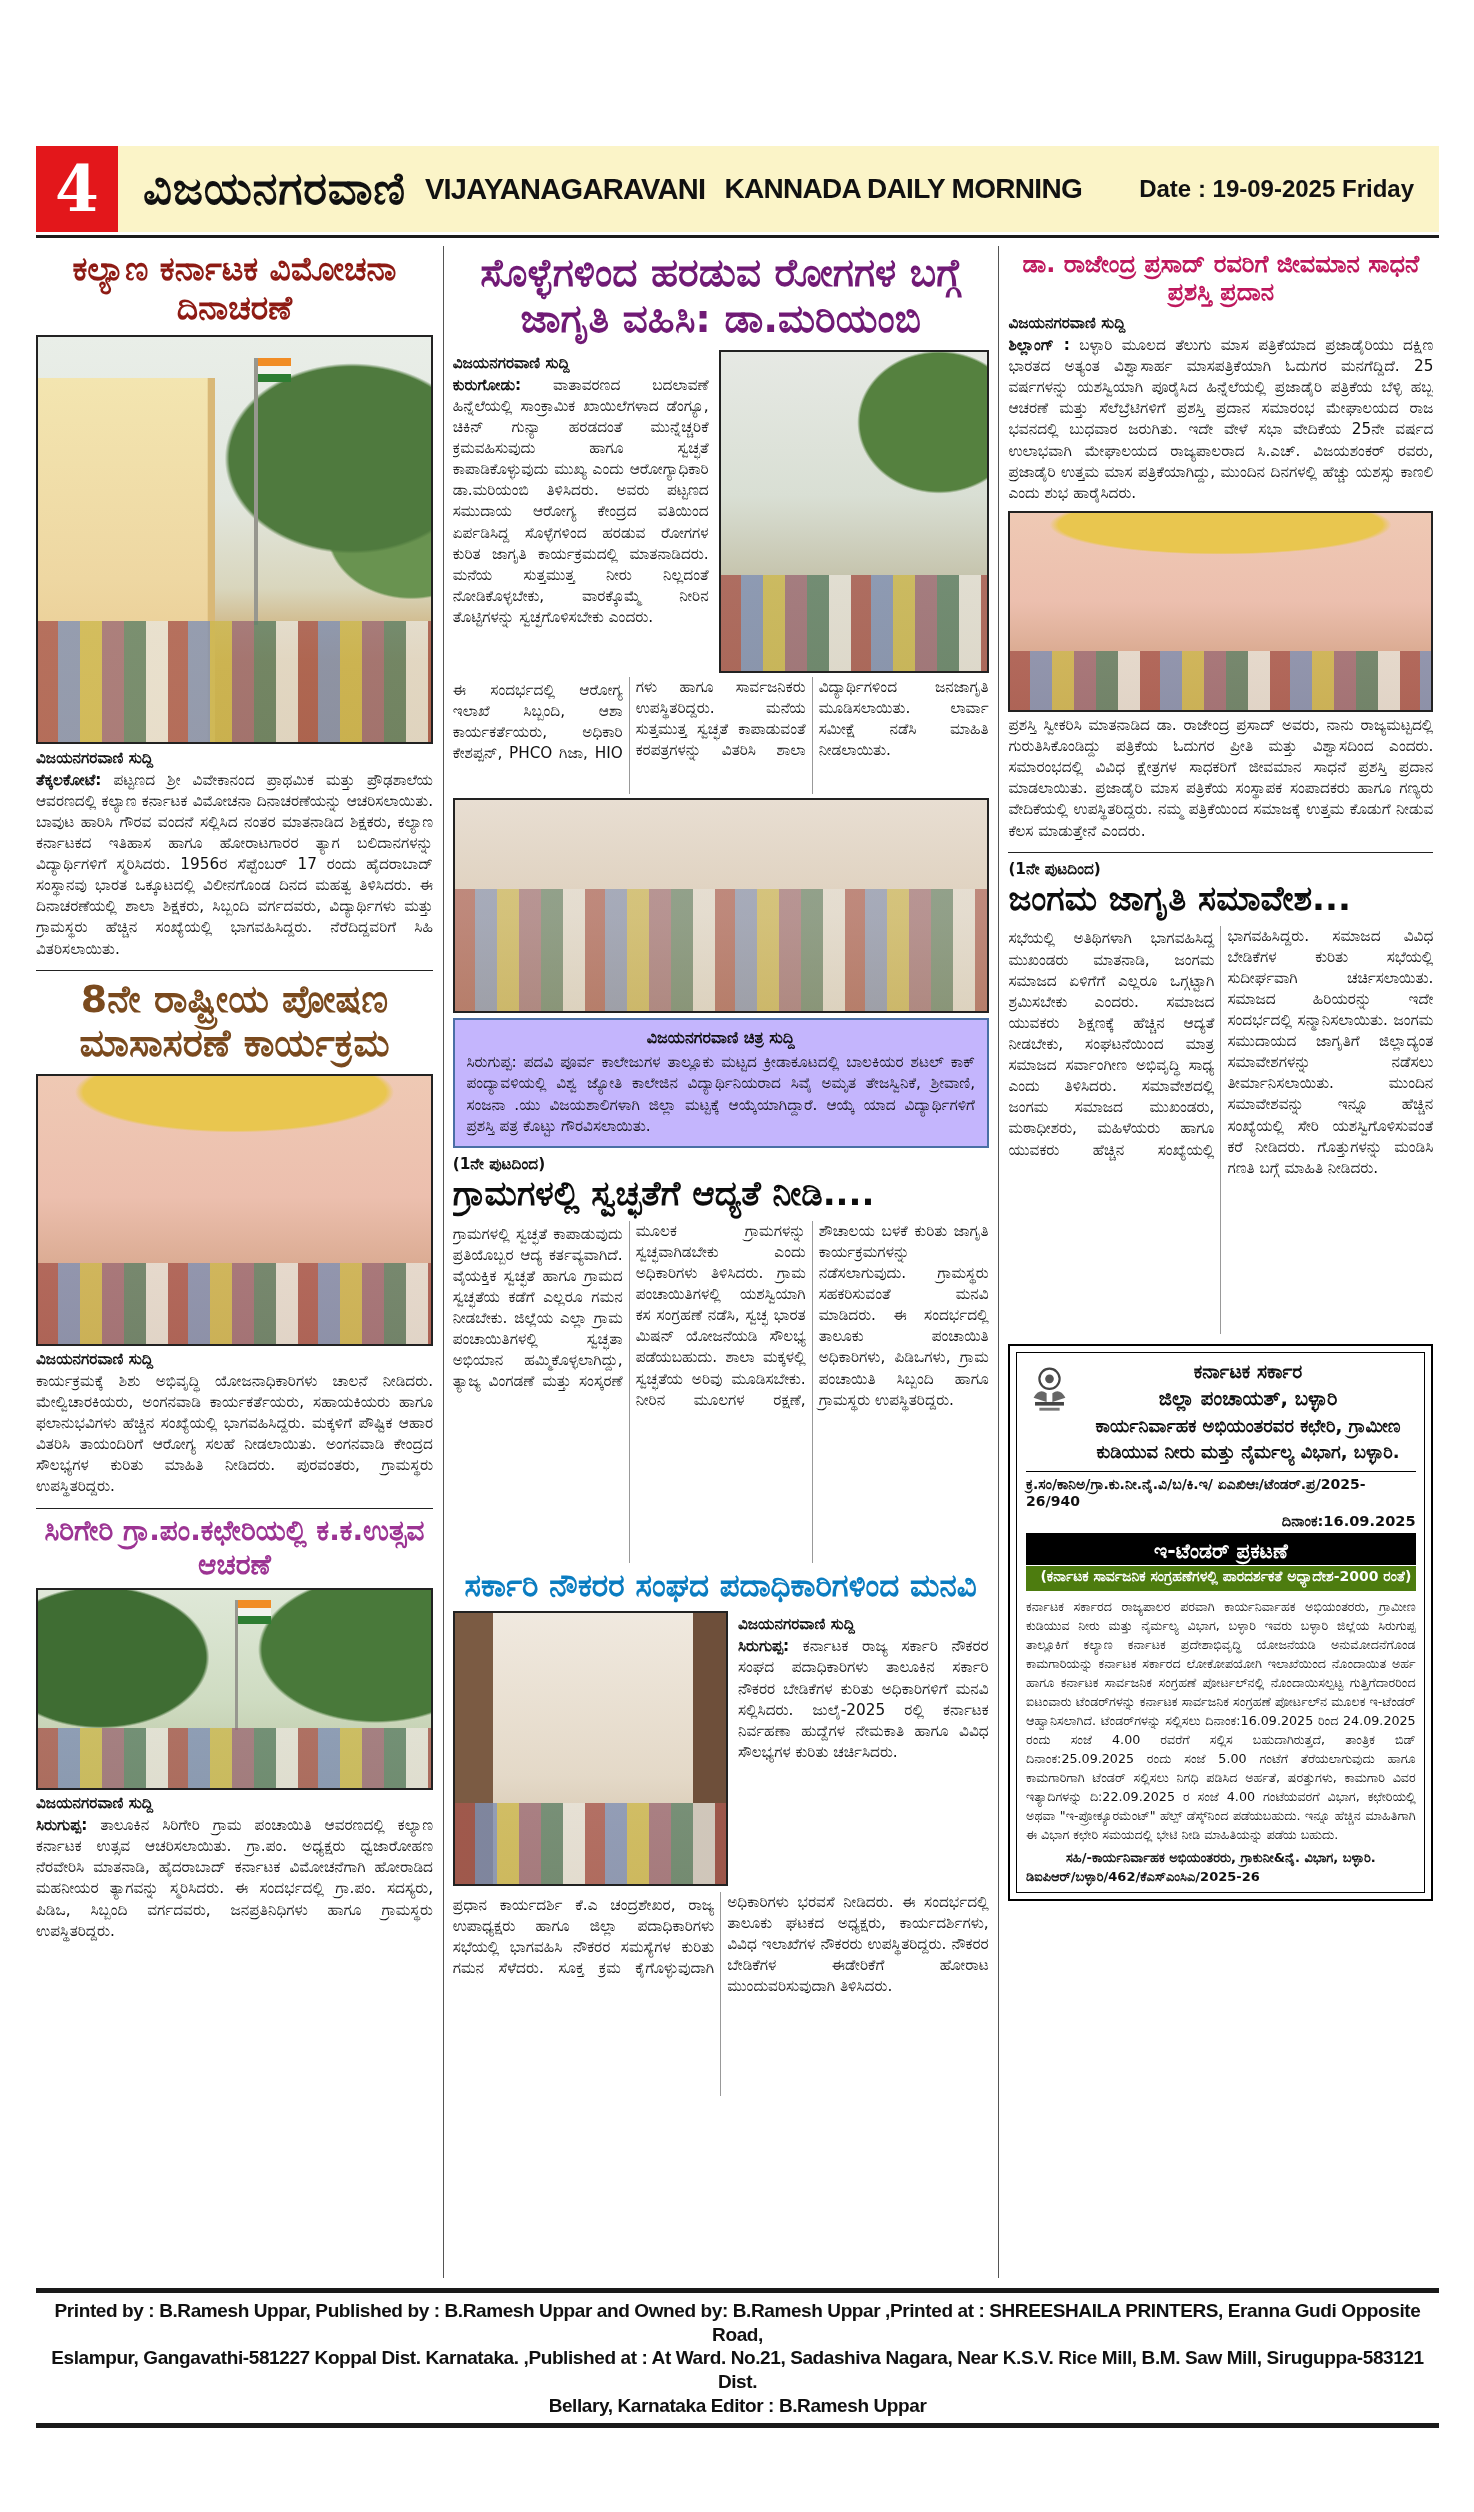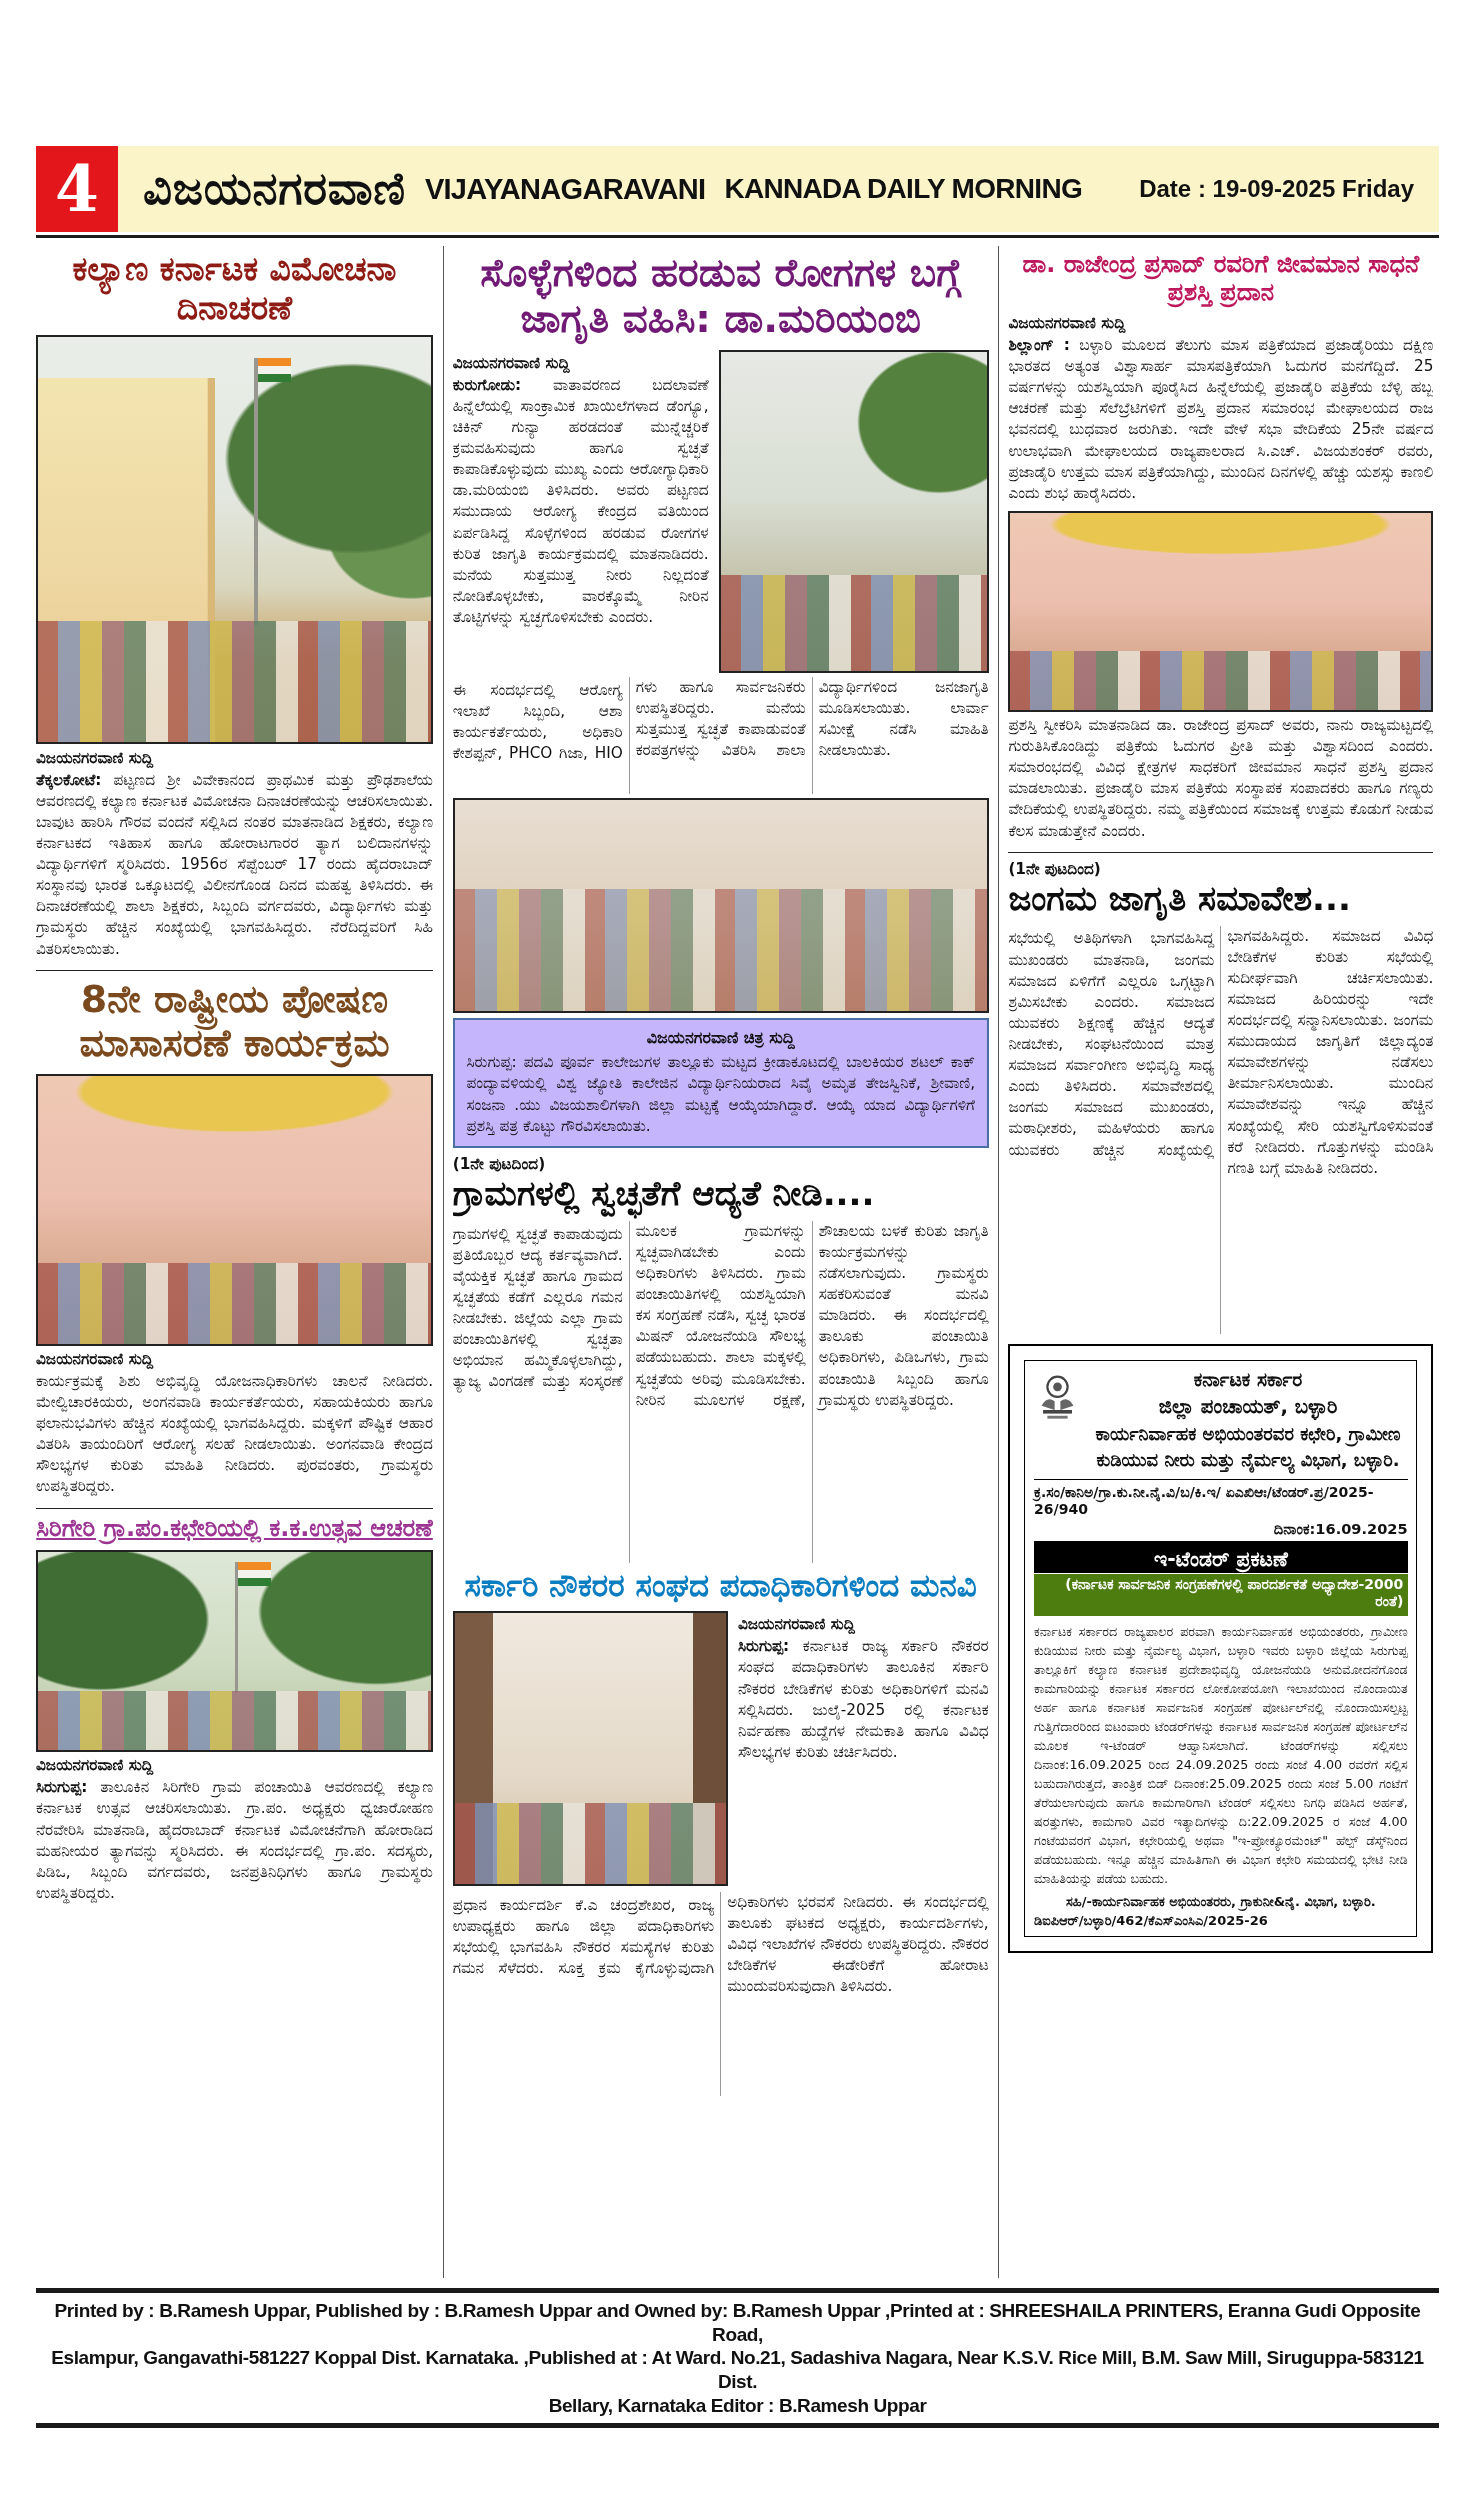--- a/index.html
+++ b/index.html
@@ -24,21 +24,21 @@
   .col-left{width:397px;}
   .col-center{width:536px;}
   .col-right{width:425px;}
   .vdiv{width:0.7px;background:#555;margin:0 9.5px;}
 
   h2{margin:4.4px 0 7.3px 0;text-align:center;font-weight:bold;line-height:1.18;}
   .hl-red{color:#8e1b14;font-size:33px;}
   .hl-blue{color:#701a75;font-size:39px;}
   .hl-black-lg{color:#be185d;font-size:24px;}
   .hl-brown{color:#7a4a1e;font-size:38px;}
-  .hl-purple{color:#9c3493;font-size:24px;text-decoration:underline;}
+  .hl-purple{color:#9c3493;font-size:28px;}
   .hl-cyan{color:#0b7dc1;font-size:31px;}
   .hl-cont{font-size:34px;color:#0d0d0d;text-align:left;margin-top:0;}
 
   .byline{font-weight:bold;font-size:15.3px;margin:4.4px 0 1.5px 0;}
   .cont-tag{font-weight:bold;font-size:15.3px;margin:7.3px 0 0 0;}
   p.body{font-size:15.3px;line-height:1.38;text-align:justify;margin:2.9px 0 7.3px 0;}
   p.body b.dl{font-weight:bold;}
   .art-rule{border:0;border-top:1.5px solid #222;margin:10.2px 0 5.8px 0;}
 
   .cols-3{column-count:3;column-gap:13px;column-rule:0.7px solid #999;}
@@ -73,21 +73,21 @@
     linear-gradient(90deg,#7b5b43 0 14%,rgba(0,0,0,0) 14%),
     linear-gradient(270deg,#6e4f3a 0 12%,rgba(0,0,0,0) 12%),
     linear-gradient(180deg,#f0e9df 0%,#e4d9c8 60%,#cdbba0 100%);}
 
   
   .caption-box{background:#c4b5fd;border:2.2px solid #4a6fa5;padding:8.7px 11.7px;margin-top:4.4px;}
   .caption-title{text-align:center;font-weight:bold;font-size:16px;margin-bottom:4.4px;}
   .caption-text{font-size:15.3px;line-height:1.4;text-align:justify;}
 
   
-  .notice{border:2.2px solid #000;padding:14px;margin-top:10.2px;}
+  .notice{border:2.2px solid #000;padding:6px;margin-top:10.2px;}
   .notice-in{border:0.7px solid #000;padding:7.3px 8.7px;}
   .notice-head{display:flex;gap:7.3px;align-items:flex-start;}
   .emblem{flex:0 0 47px;}
   .notice-org{flex:1;text-align:center;font-weight:bold;}
   .norg1{font-size:19px;}
   .norg2{font-size:19.7px;margin-top:4.4px;}
   .norg3{font-size:18px;margin-top:4.4px;}
   .norg4{font-size:18px;margin-top:4.4px;}
   .notice-ref{border-top:1.5px solid #000;margin-top:7.3px;padding-top:4.4px;font-weight:bold;font-size:14px;}
   .notice-date{text-align:right;font-weight:bold;font-size:14.6px;margin:2.9px 0;}

